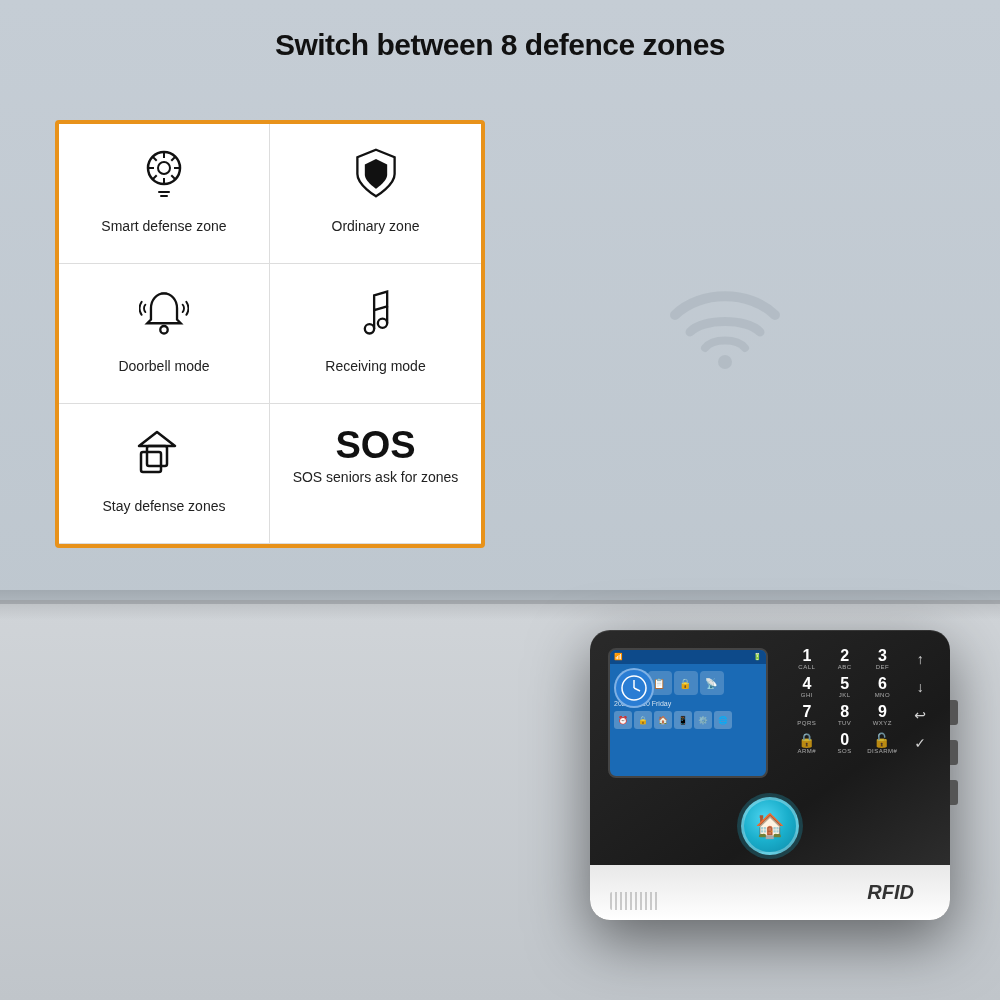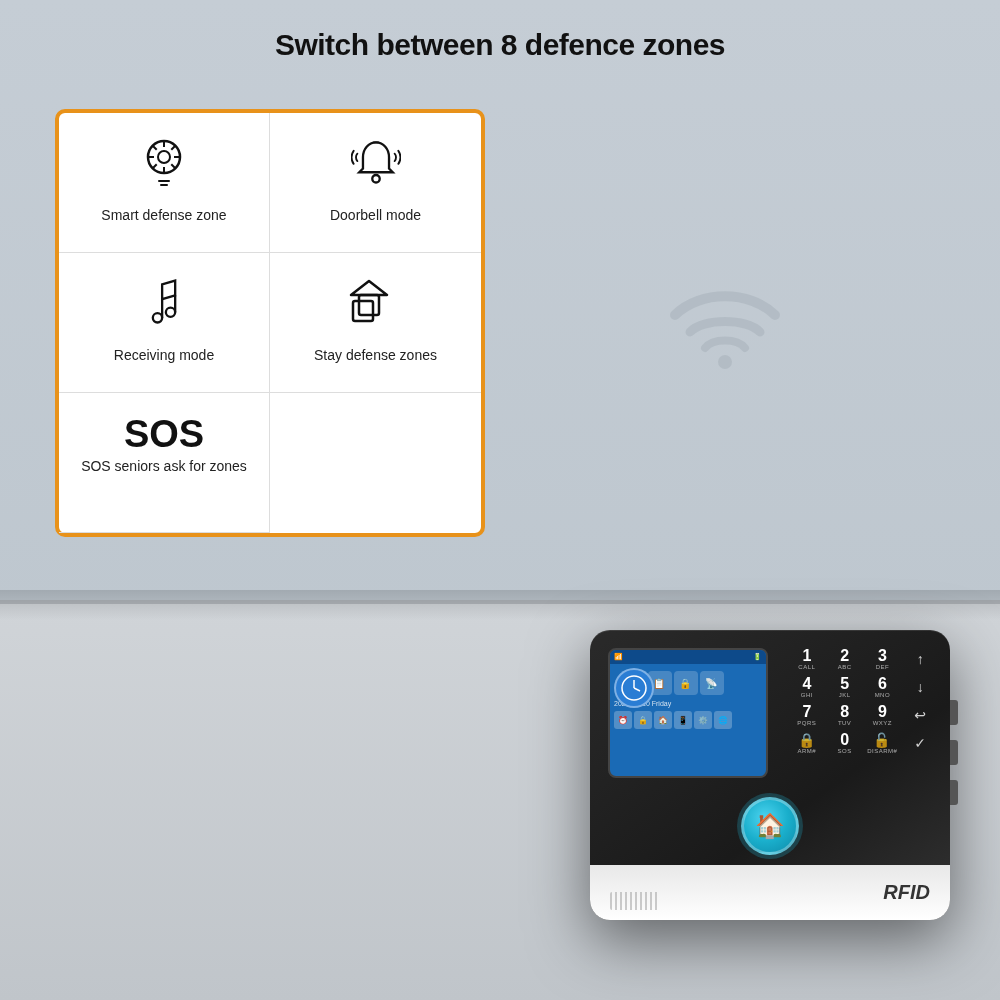--- a/index.html
+++ b/index.html
@@ -46,26 +46,26 @@
       text-align: center;
       font-size: 30px;
       font-weight: 900;
       color: #111;
       letter-spacing: -0.5px;
     }
 
     
     .info-card {
       position: absolute;
-      top: 109px;
+      top: 120px;
       left: 55px;
       width: 430px;
       background: white;
       border: 4px solid #e8921a;
-      border-radius: 10px;
+      border-radius: 4px;
     }
     .info-grid {
       display: grid;
       grid-template-columns: 1fr 1fr;
     }
     .info-cell {
       display: flex;
       flex-direction: column;
       align-items: center;
       justify-content: flex-start;
@@ -120,21 +120,21 @@
     }
     .device-white-strip {
       position: absolute;
       bottom: 0; left: 0; right: 0;
       height: 55px;
       background: linear-gradient(180deg, #e8e8e8 0%, #ffffff 100%);
       border-radius: 0 0 20px 20px;
       display: flex;
       align-items: center;
       justify-content: flex-end;
-      padding-right: 20px;
+      padding-right: 36px;
     }
     .device-rfid {
       font-size: 20px;
       font-weight: 900;
       color: #333;
       font-style: italic;
     }
     .device-speaker {
       position: absolute;
       bottom: 10px;
@@ -325,20 +325,29 @@
           <line x1="34.3" y1="29.3" x2="38.5" y2="33.5" stroke="#111" stroke-width="2"></line>
           <line x1="38.5" y1="10.5" x2="34.3" y2="14.7" stroke="#111" stroke-width="2"></line>
           <line x1="19.7" y1="29.3" x2="15.5" y2="33.5" stroke="#111" stroke-width="2"></line>
           <line x1="22" y1="46" x2="32" y2="46" stroke="#111" stroke-width="2" stroke-linecap="round"></line>
           <line x1="24" y1="50" x2="30" y2="50" stroke="#111" stroke-width="2" stroke-linecap="round"></line>
         </svg>
       </div>
       <div class="cell-label">Smart defense zone</div>
     </div>
 
+    <div class="info-cell">
+      <div class="cell-icon">
+        <svg width="50" height="54" viewBox="0 0 50 58" fill="none" xmlns="http://www.w3.org/2000/svg">
+          <path d="M25 4 L45 12 L45 30 C45 42 25 54 25 54 C25 54 5 42 5 30 L5 12 Z" stroke="#111" stroke-width="2.5" fill="none"></path>
+          <path d="M25 14 L37 20 L37 31 C37 38 25 46 25 46 C25 46 13 38 13 31 L13 20 Z" fill="#111"></path>
+        </svg>
+      </div>
+      <div class="cell-label">Ordinary zone</div>
+    </div>
 
     <div class="info-cell">
       <div class="cell-icon">
         <svg width="50" height="54" viewBox="0 0 50 58" fill="none" xmlns="http://www.w3.org/2000/svg">
           <path d="M25 8 C17 8 11 15 11 24 L11 36 L7 40 L43 40 L39 36 L39 24 C39 15 33 8 25 8 Z" stroke="#111" stroke-width="2.5" fill="none"></path>
           <circle cx="25" cy="47" r="4" stroke="#111" stroke-width="2.5" fill="none"></circle>
           <line x1="22" y1="8" x2="28" y2="8" stroke="#111" stroke-width="2"></line>
 
           <path d="M5 20 C3 22 3 26 5 28" stroke="#111" stroke-width="2" fill="none" stroke-linecap="round"></path>
           <path d="M1 17 C-2 21 -2 27 1 31" stroke="#111" stroke-width="2" fill="none" stroke-linecap="round"></path>

